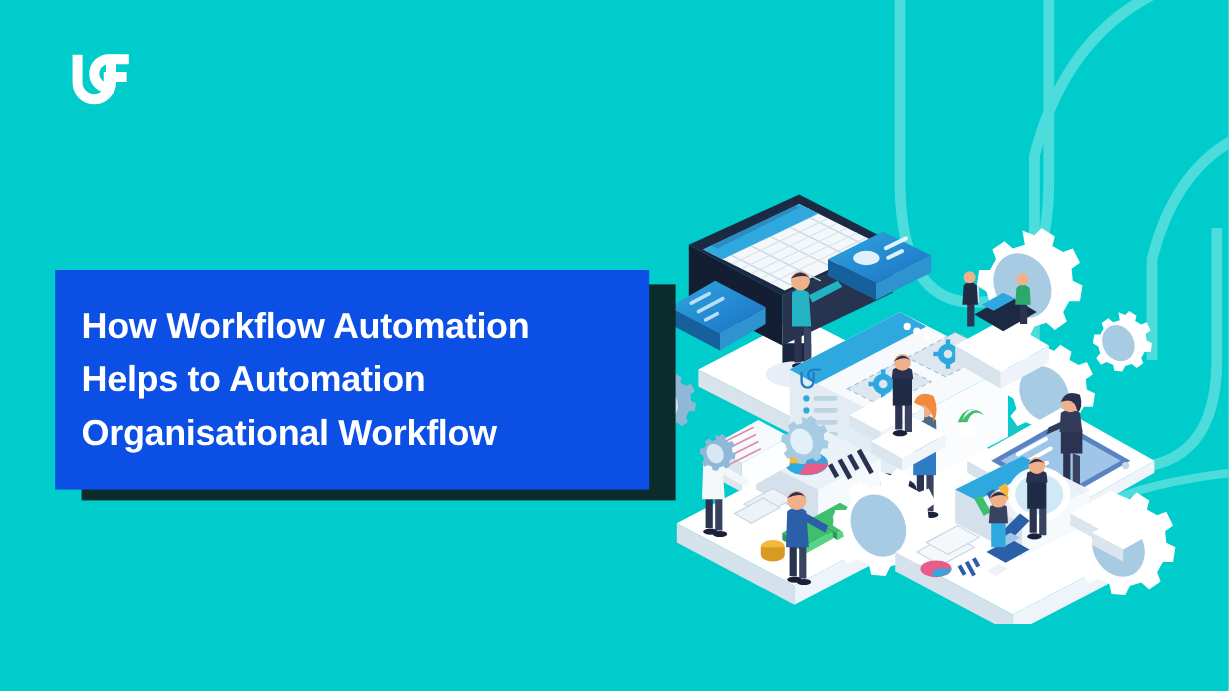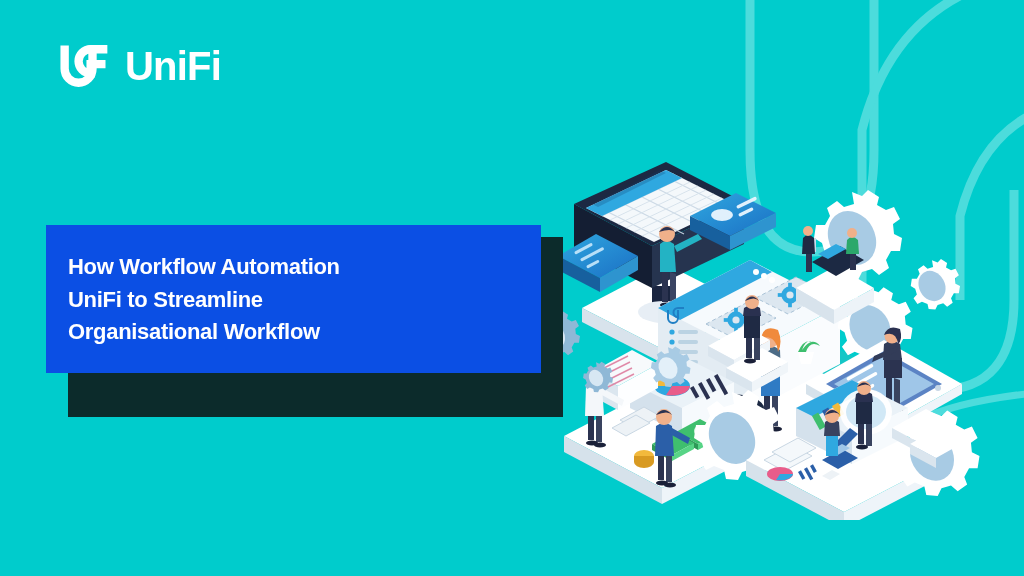--- a/index.html
+++ b/index.html
@@ -52,21 +52,21 @@
   }
   #headline-box {
     position:relative;
     width:495px;
     background:#0B4FE4;
     padding:26px 22px 24px 22px;
     z-index:2;
   }
   #headline-text {
     color:#ffffff;
-    font-size:22px;
+    font-size:30px;
     font-weight:700;
     line-height:1.48;
     letter-spacing:-0.3px;
   }
   #headline-text .ln { display:block; white-space:nowrap; }
 
   
   #illustration {
     position:absolute;
     left:540px; top:160px;
@@ -93,29 +93,28 @@
     </g>
   </svg>
 
   <div id="logo">
     <svg id="logo-mark" viewBox="0 0 56 56" xmlns="http://www.w3.org/2000/svg">
 
       <path d="M5 6 L5 31 A15 15 0 0 0 35 31 L35 6" fill="none" stroke="#ffffff" stroke-width="9" stroke-linecap="butt"></path>
 
       <path d="M51 10 L33 10 A13 13 0 0 0 33 36 L33 26 L49 26" fill="none" stroke="#ffffff" stroke-width="9" stroke-linecap="butt" stroke-linejoin="miter"></path>
     </svg>
-    <span id="logo-text">UniFi</span>
   </div>
 
   <div id="headline-wrap">
     <div id="headline-shadow"></div>
     <div id="headline-box">
       <h1 id="headline-text">
         <span class="ln">How Workflow Automation</span>
-        <span class="ln">UniFi to Streamline</span>
+        <span class="ln">Helps to Automation</span>
         <span class="ln">Organisational Workflow</span>
       </h1>
     </div>
   </div>
 
   <div id="illustration">
     <svg id="illo-svg" viewBox="0 0 484 360" xmlns="http://www.w3.org/2000/svg">
 
       <defs>
         <linearGradient id="gScreen" x1="0" y1="0" x2="1" y2="1">

